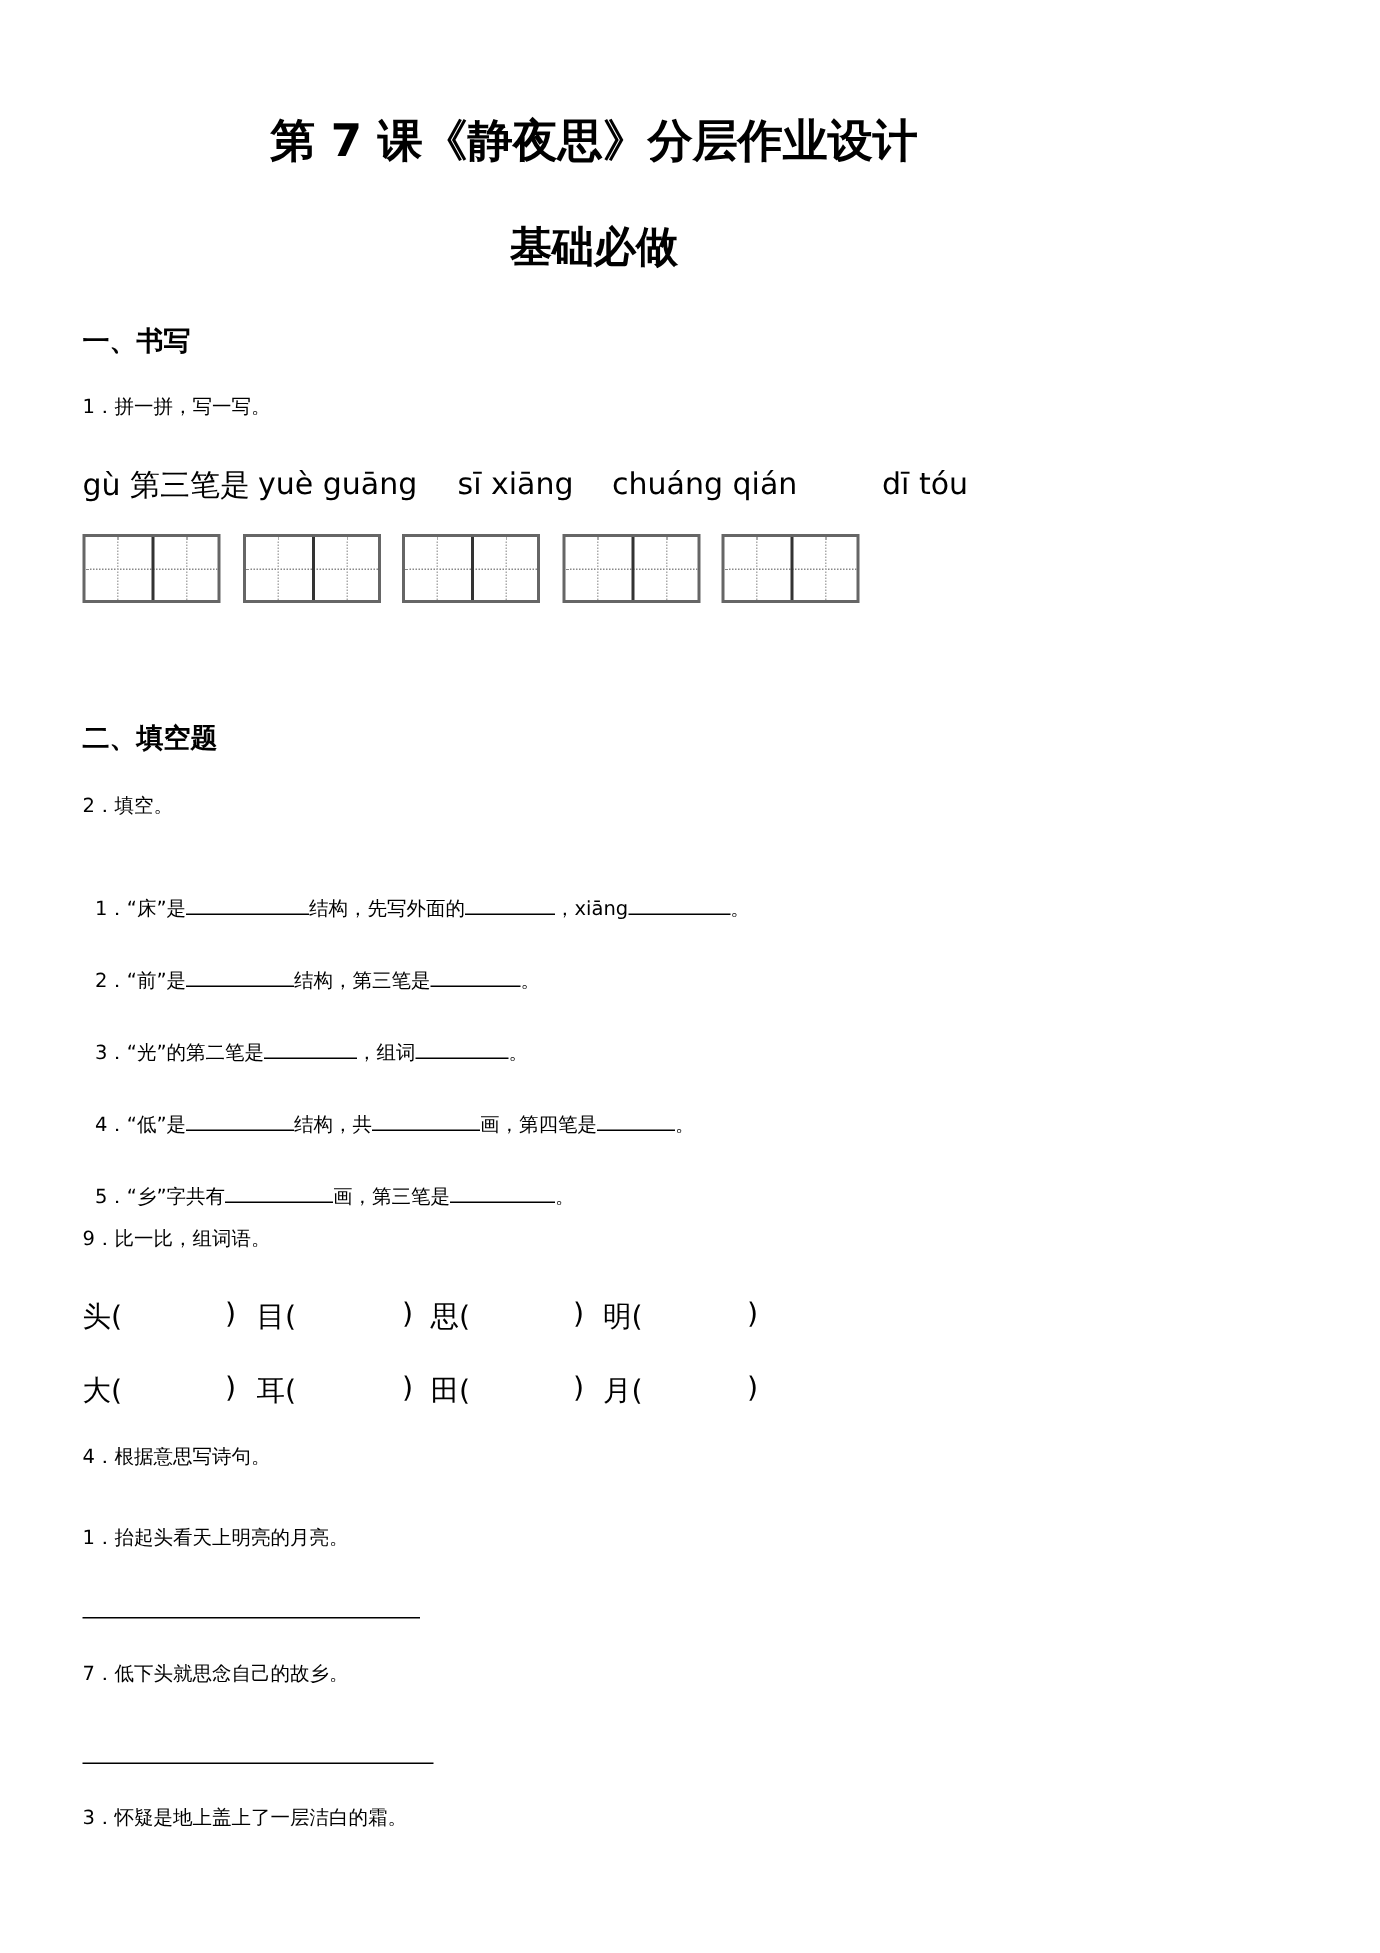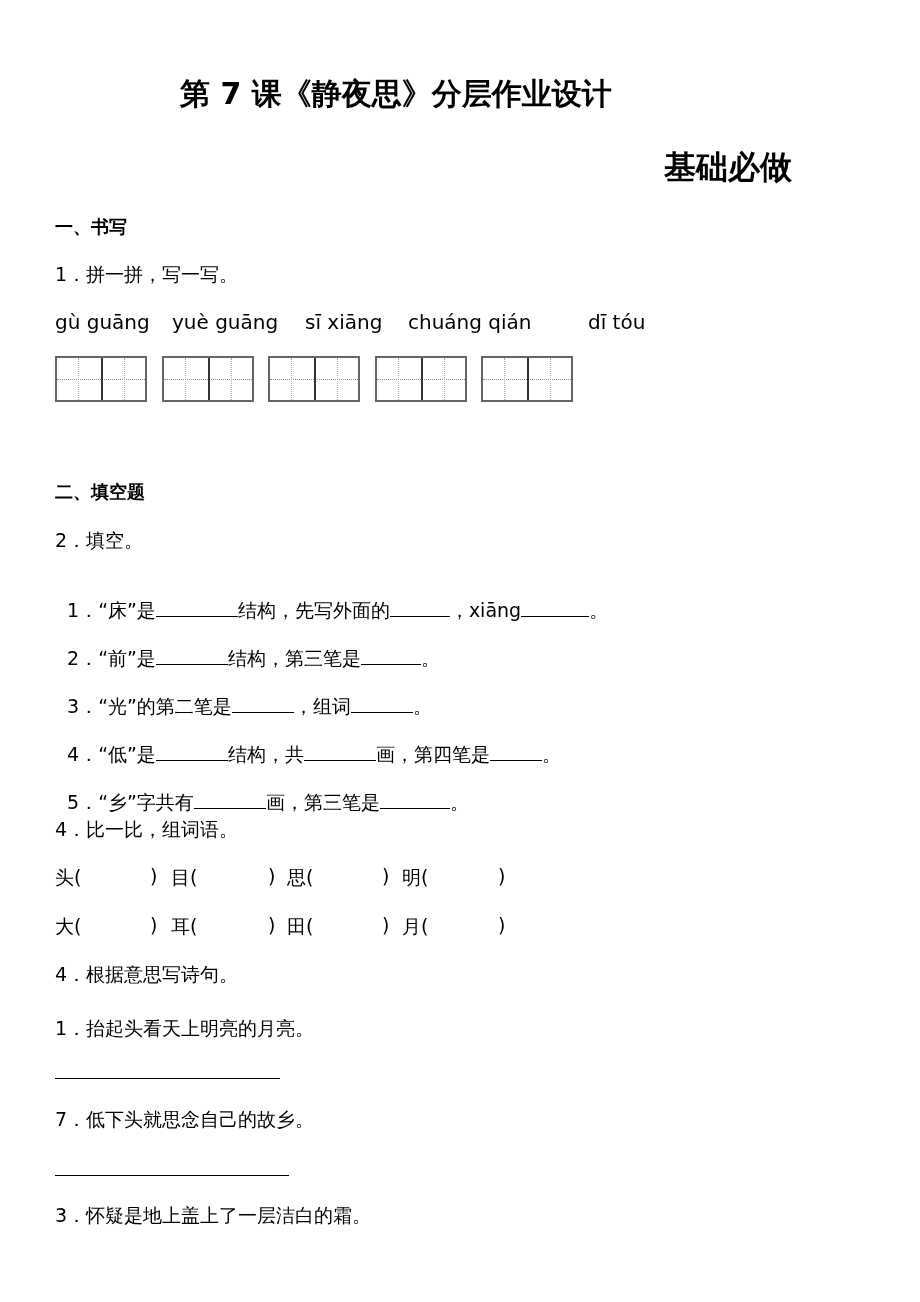--- a/index.html
+++ b/index.html
@@ -1,42 +1,42 @@
 <!DOCTYPE html>
 <html><head>
 <meta charset="utf-8">
 <style>
   html, body { margin: 0; padding: 0; background: #ffffff; }
   body { width: 920px; height: 1302px; position: relative; overflow: hidden; color: #000; font-family: "DejaVu Sans", "Liberation Sans", sans-serif; }
   .title { position: absolute; left: 0; width: 792px; text-align: center; font-weight: bold; font-size: 30px; letter-spacing: 0px; }
   .t1 { top: 74px; }
-  .t2 { top: 146px; font-size: 32px; text-align: right; }
+  .t2 { top: 146px; font-size: 28px; }
   .sec { position: absolute; left: 55px; font-weight: bold; font-size: 18px; }
-  .line { position: absolute; left: 55px; font-size: 19px; white-space: pre; }
+  .line { position: absolute; left: 55px; font-size: 13px; white-space: pre; }
   .blank { display: inline-block; border-bottom: 1px solid #000; height: 18px; vertical-align: baseline; }
   .pinyin { position: absolute; top: 310px; font-size: 20px; white-space: nowrap; }
   .boxes { position: absolute; top: 356px; left: 55px; height: 47px; }
   .box { position: absolute; top: 0; width: 92px; height: 46px; border: 2px solid #666; box-sizing: border-box; }
   .box .mid { position: absolute; left: 44px; top: 0; bottom: 0; border-left: 2px solid #333; }
   .box .h { position: absolute; left: 0; right: 0; top: 21px; border-top: 1px dotted #888; }
   .box .v1 { position: absolute; left: 21px; top: 0; bottom: 0; border-left: 1px dotted #aaa; }
   .box .v2 { position: absolute; left: 67px; top: 0; bottom: 0; border-left: 1px dotted #aaa; }
   .ans-line { position: absolute; left: 55px; border-top: 1px solid #000; }
   .pair { position: absolute; font-size: 19px; white-space: pre; }
 </style>
 </head>
 <body>
 
 <div class="title t1">第 7 课《静夜思》分层作业设计</div>
 <div class="title t2">基础必做</div>
 
 <div class="sec" style="top:215px">一、书写</div>
 <div class="line" style="top:262px">1．拼一拼，写一写。</div>
 
-<div class="pinyin" style="left:55px">gù  guāng</div>
+<div class="pinyin" style="left:55px">gù  第三笔是</div>
 <div class="pinyin" style="left:172px">yuè  guāng</div>
 <div class="pinyin" style="left:305px">sī  xiāng</div>
 <div class="pinyin" style="left:408px">chuáng  qián</div>
 <div class="pinyin" style="left:588px">dī  tóu</div>
 
 <div class="boxes">
   <div class="box" style="left:0px">
       <div class="h"></div>
       <div class="v1"></div>
       <div class="v2"></div>
@@ -80,21 +80,21 @@
 <div class="line" style="top:672px">
   <span>3．“光”的第二笔是</span><span class="blank" style="width:62px"></span><span>，组词</span><span class="blank" style="width:62px"></span><span>。</span>
 </div>
 <div class="line" style="top:720px">
   <span>4．“低”是</span><span class="blank" style="width:72px"></span><span>结构，共</span><span class="blank" style="width:72px"></span><span>画，第四笔是</span><span class="blank" style="width:52px"></span><span>。</span>
 </div>
 <div class="line" style="top:768px">
   <span>5．“乡”字共有</span><span class="blank" style="width:72px"></span><span>画，第三笔是</span><span class="blank" style="width:70px"></span><span>。</span>
 </div>
 
-<div class="line" style="top:817px">4．比一比，组词语。</div>
+<div class="line" style="top:817px">9．比一比，组词语。</div>
 
 <div class="pair" style="left:55px;top:865px"><span>头(</span></div>
 <div class="pair" style="left:150px;top:865px">)</div>
 <div class="pair" style="left:171px;top:865px"><span>目(</span></div>
 <div class="pair" style="left:268px;top:865px">)</div>
 <div class="pair" style="left:287px;top:865px"><span>思(</span></div>
 <div class="pair" style="left:382px;top:865px">)</div>
 <div class="pair" style="left:402px;top:865px"><span>明(</span></div>
 <div class="pair" style="left:498px;top:865px">)</div>
 

